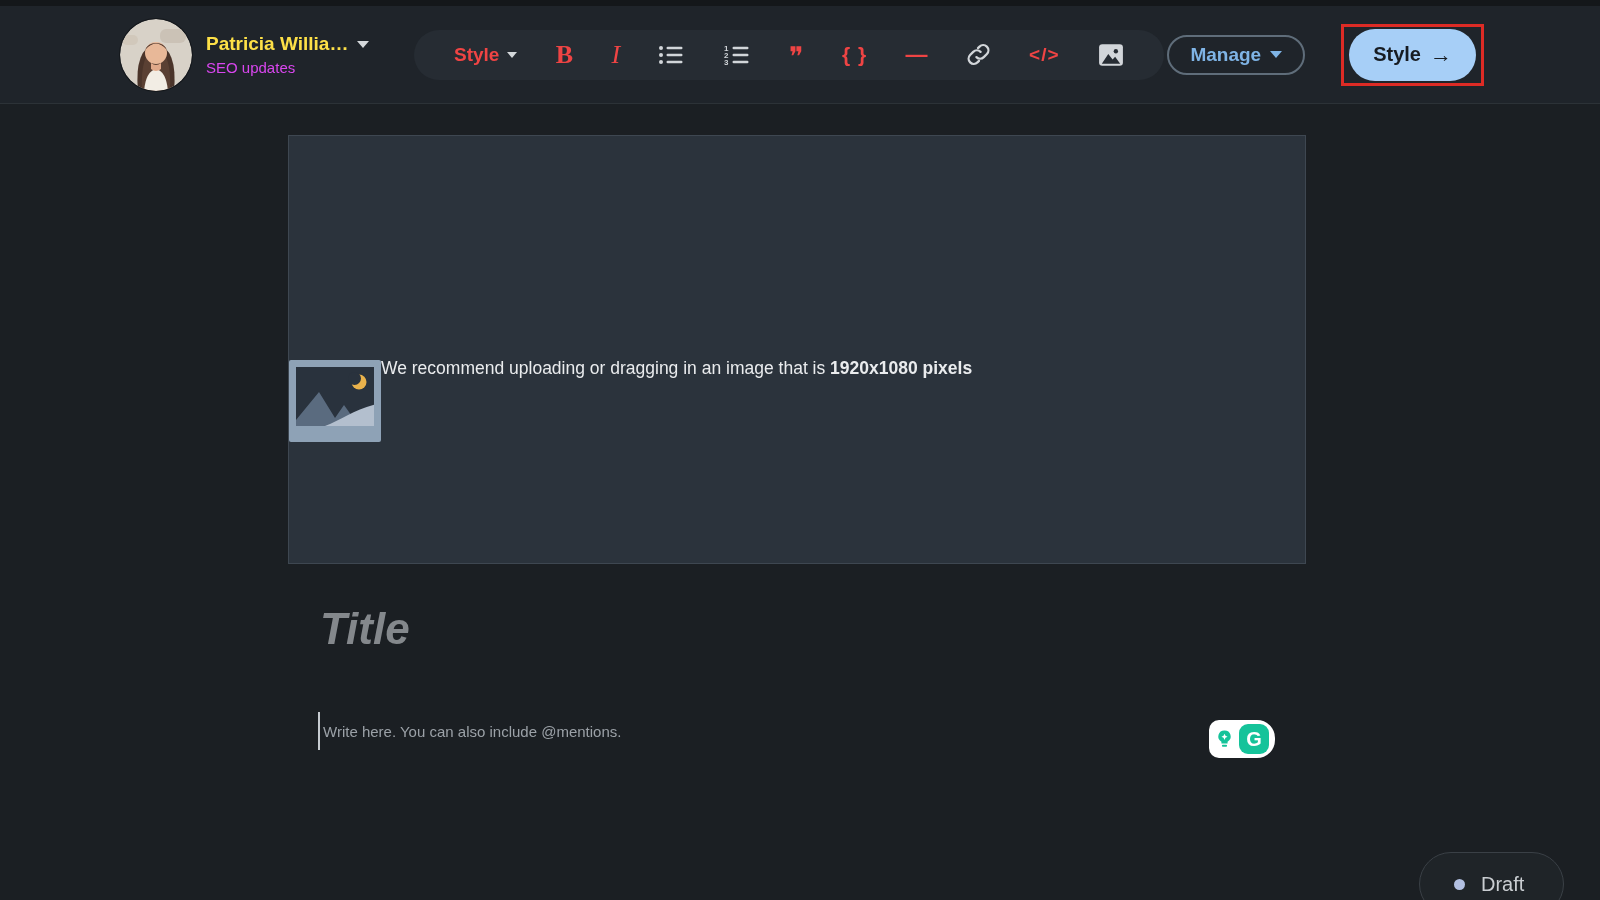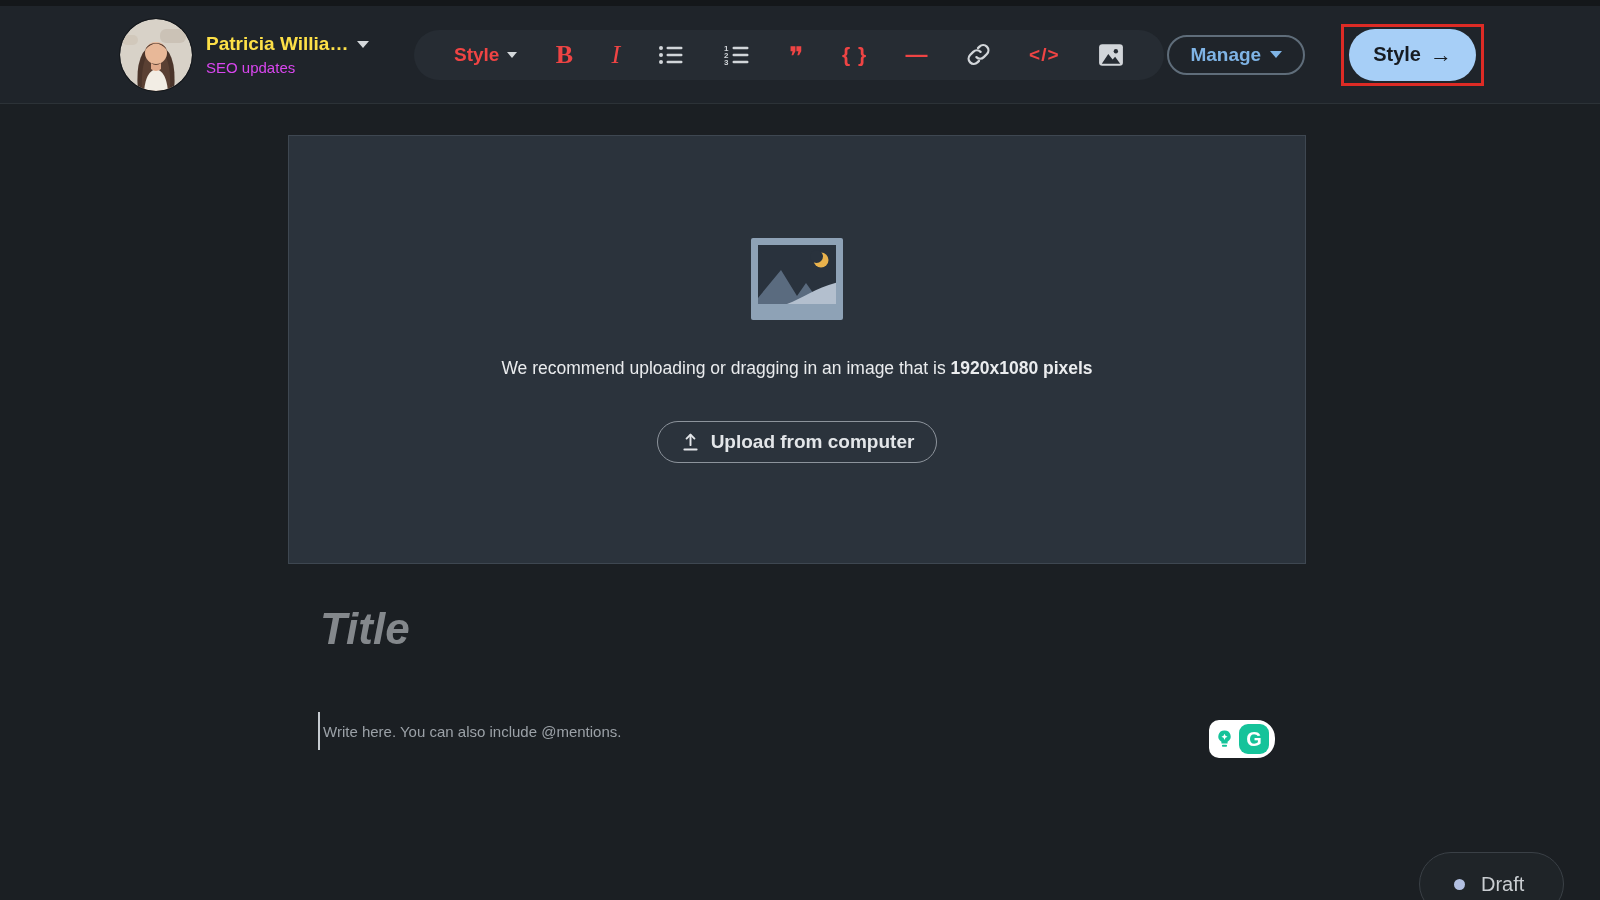--- a/index.html
+++ b/index.html
@@ -47,21 +47,21 @@
   .next-btn{
     height:52px;border:none;border-radius:26px;background:#a7cff7;color:#171c22;
     font-size:20px;font-weight:700;display:flex;align-items:center;gap:9px;
     padding:0 24px;cursor:pointer;font-family:inherit;
   }
   .next-arrow{font-size:22px;font-weight:700;}
   
   .upload-panel{
     position:absolute;left:288px;top:135px;width:1018px;height:429px;box-sizing:border-box;
     background:#2b333c;border:1px solid #3e4751;
-    display:flex;flex-direction:column;align-items:center;cursor:pointer;
+    display:flex;align-items:center;cursor:pointer;
   }
   .ph-icon{margin-top:102px;}
   .rec-text{margin-top:38px;font-size:17.5px;color:#eaecee;}
   .rec-text b{font-weight:700;}
   .upload-btn{
     margin-top:42px;height:42px;box-sizing:border-box;border:1.5px solid #8d949c;border-radius:21px;
     background:transparent;color:#e3e6e9;font-size:19px;font-weight:600;
     display:flex;align-items:center;gap:10px;padding:0 22px;cursor:pointer;font-family:inherit;
   }
   
@@ -195,28 +195,20 @@
     <g clip-path="url(#inner)">
       <path d="M2 66 L30 32 L46 58 L55 45 L70 66 Z" fill="#5a6b7f"></path>
       <path d="M36 66 C52 60 66 49 88 44 L88 66 Z" fill="#b3bfce"></path>
       <circle cx="70" cy="22" r="7.5" fill="#e9b24c"></circle>
       <circle cx="65.5" cy="18.5" r="6.5" fill="#29323d"></circle>
     </g>
   </svg>
   <div class="rec-text">
     <span>We recommend uploading or dragging in an image that is </span><b>1920x1080 pixels</b>
   </div>
-  <button class="upload-btn">
-    <svg width="21" height="21" viewBox="0 0 24 24" fill="none" stroke="#e3e6e9" stroke-width="2.2" stroke-linecap="round" stroke-linejoin="round">
-      <path d="M12 15 V3.5"></path>
-      <path d="M7.5 7.5 L12 3 L16.5 7.5"></path>
-      <path d="M5 20 H19"></path>
-    </svg>
-    <span>Upload from computer</span>
-  </button>
 </div>
 
 <div class="title-ph">Title</div>
 
 <div class="body-row">
   <span class="text-cursor"></span>
   <span class="body-ph">Write here. You can also include @mentions.</span>
 </div>
 
 <div class="grammarly">

